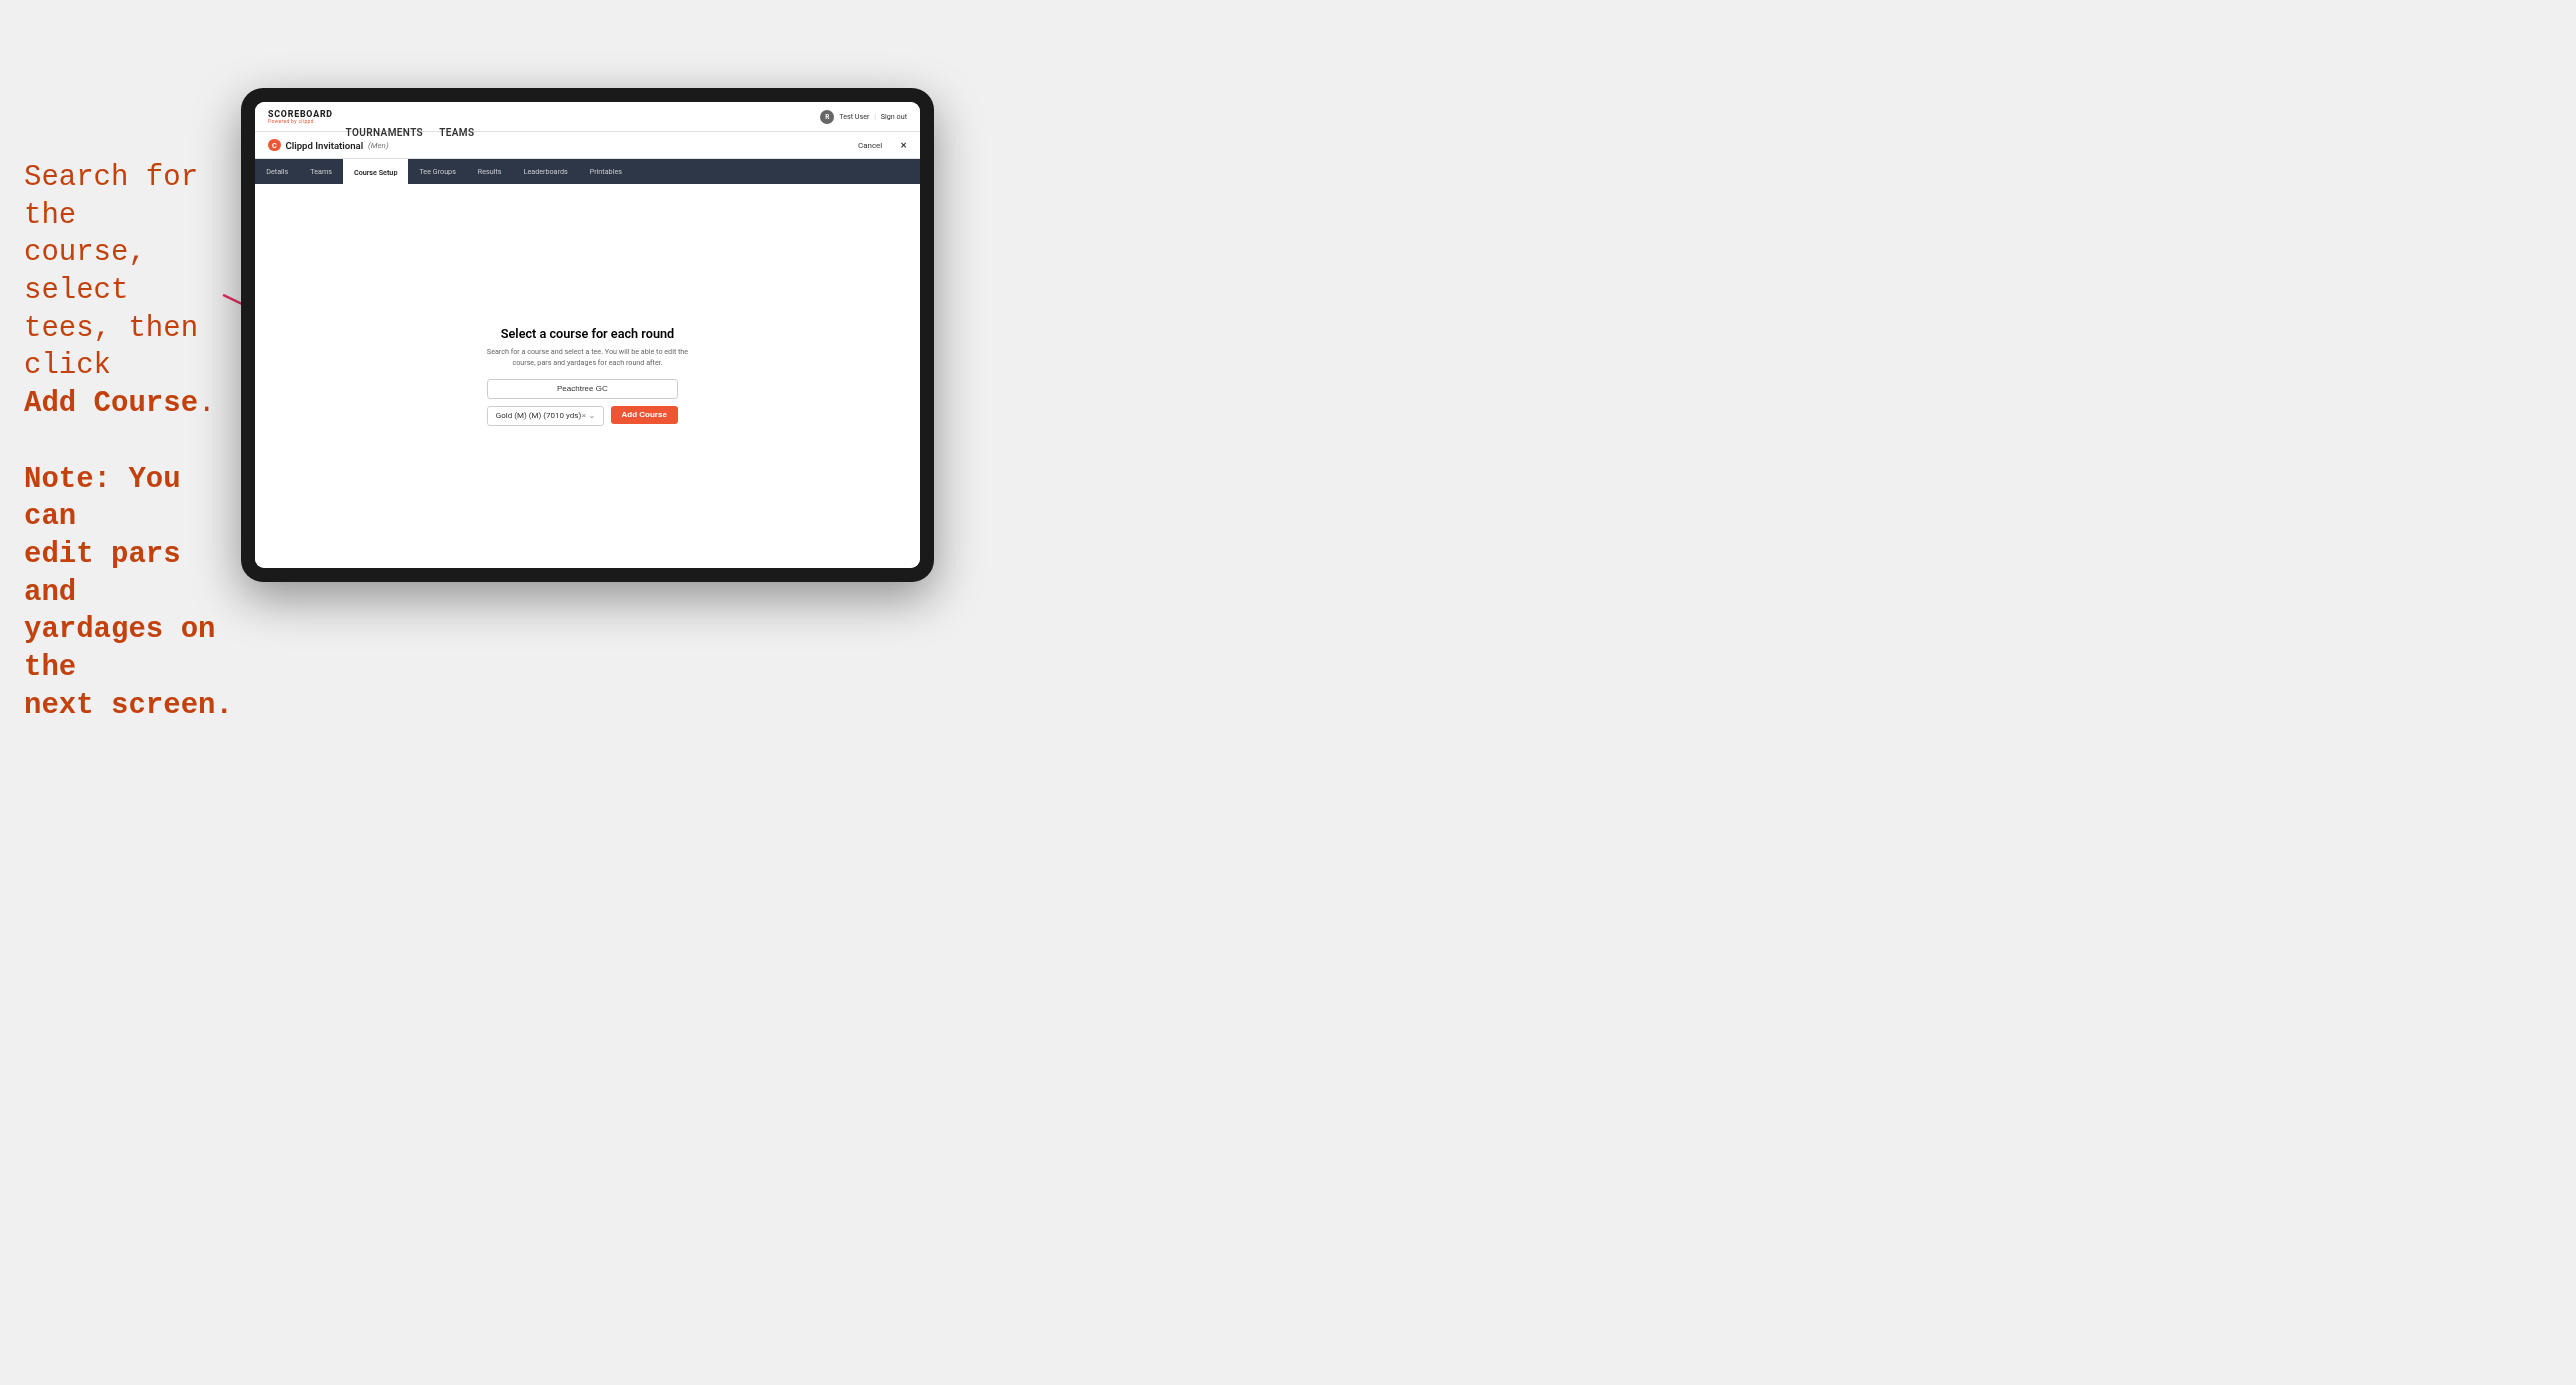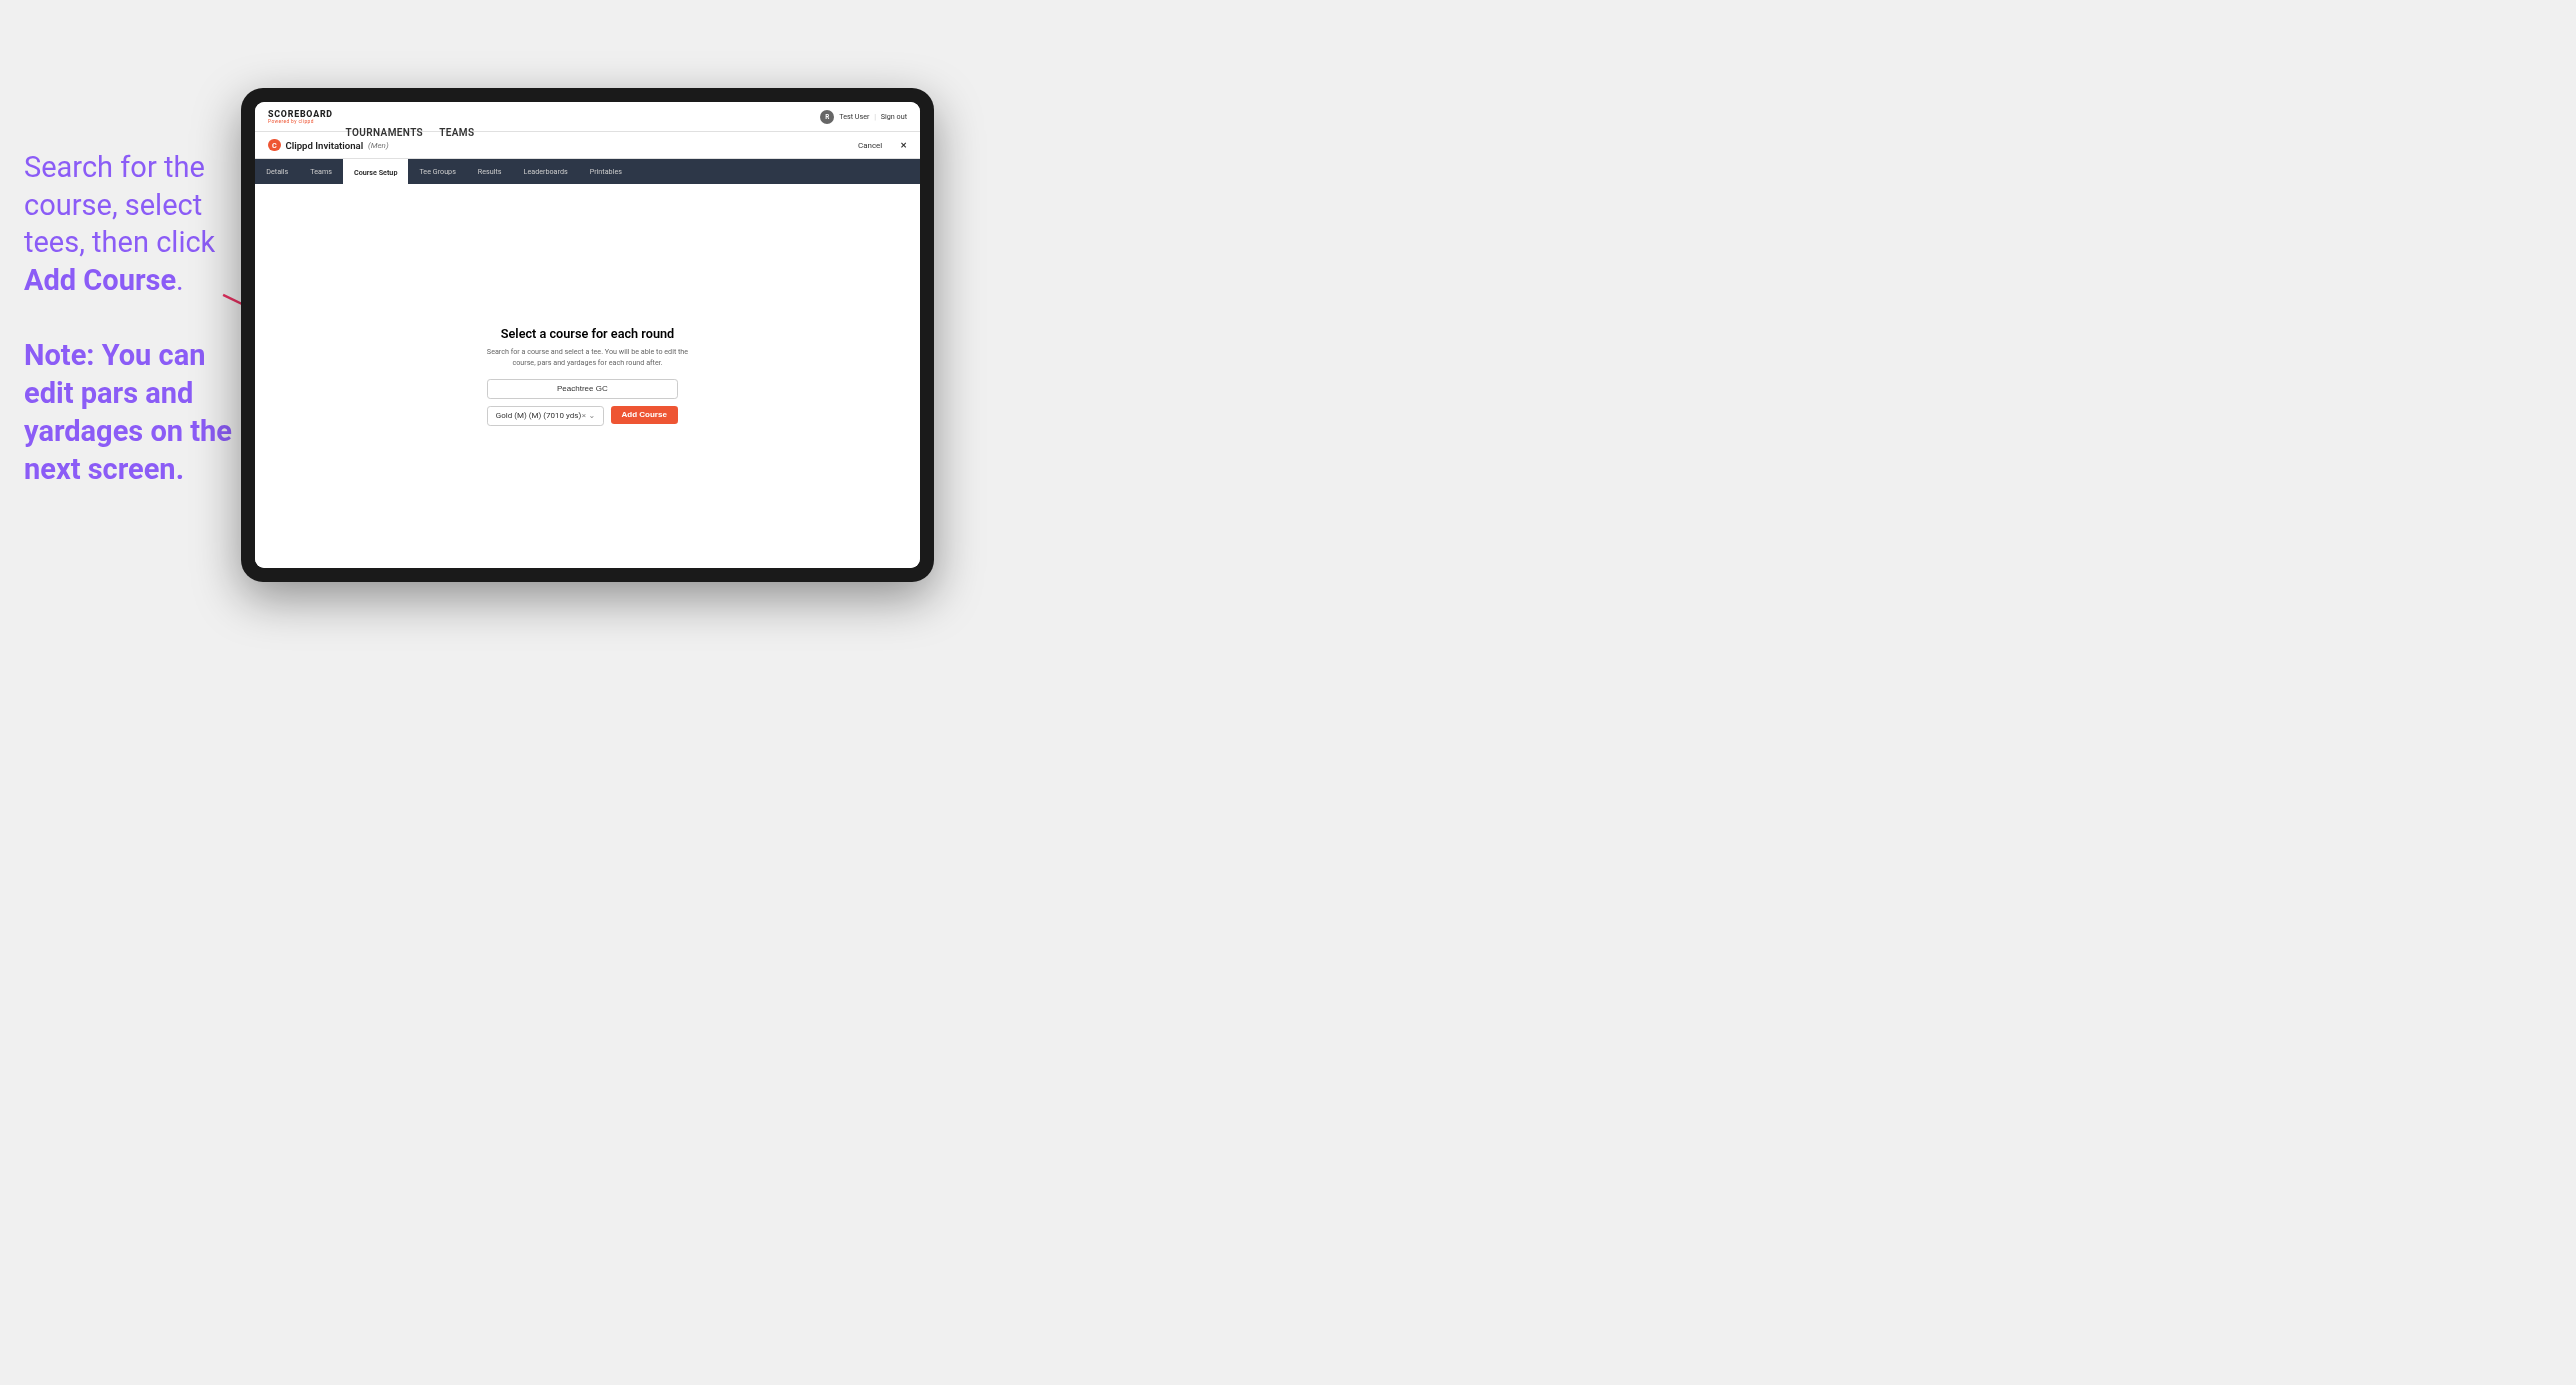--- a/index.html
+++ b/index.html
@@ -9,25 +9,26 @@
       width: 2576px;
       height: 1386px;
       overflow: hidden;
       position: relative;
     }
 
     
     .instructions {
       position: absolute;
       left: 24px;
-      top: 149px;
+      top: 159px;
       width: 223px;
       font-size: 29px;
       line-height: 1.3;
-      color: #8b5cf6;
+      color: #c2410c;
+      font-family: Liberation Mono, monospace;
     }
     .instructions .normal { font-weight: 400; }
     .instructions .bold { font-weight: 700; }
 
     
     .tablet {
       position: absolute;
       left: 241px;
       top: 88px;
       width: 693px;

